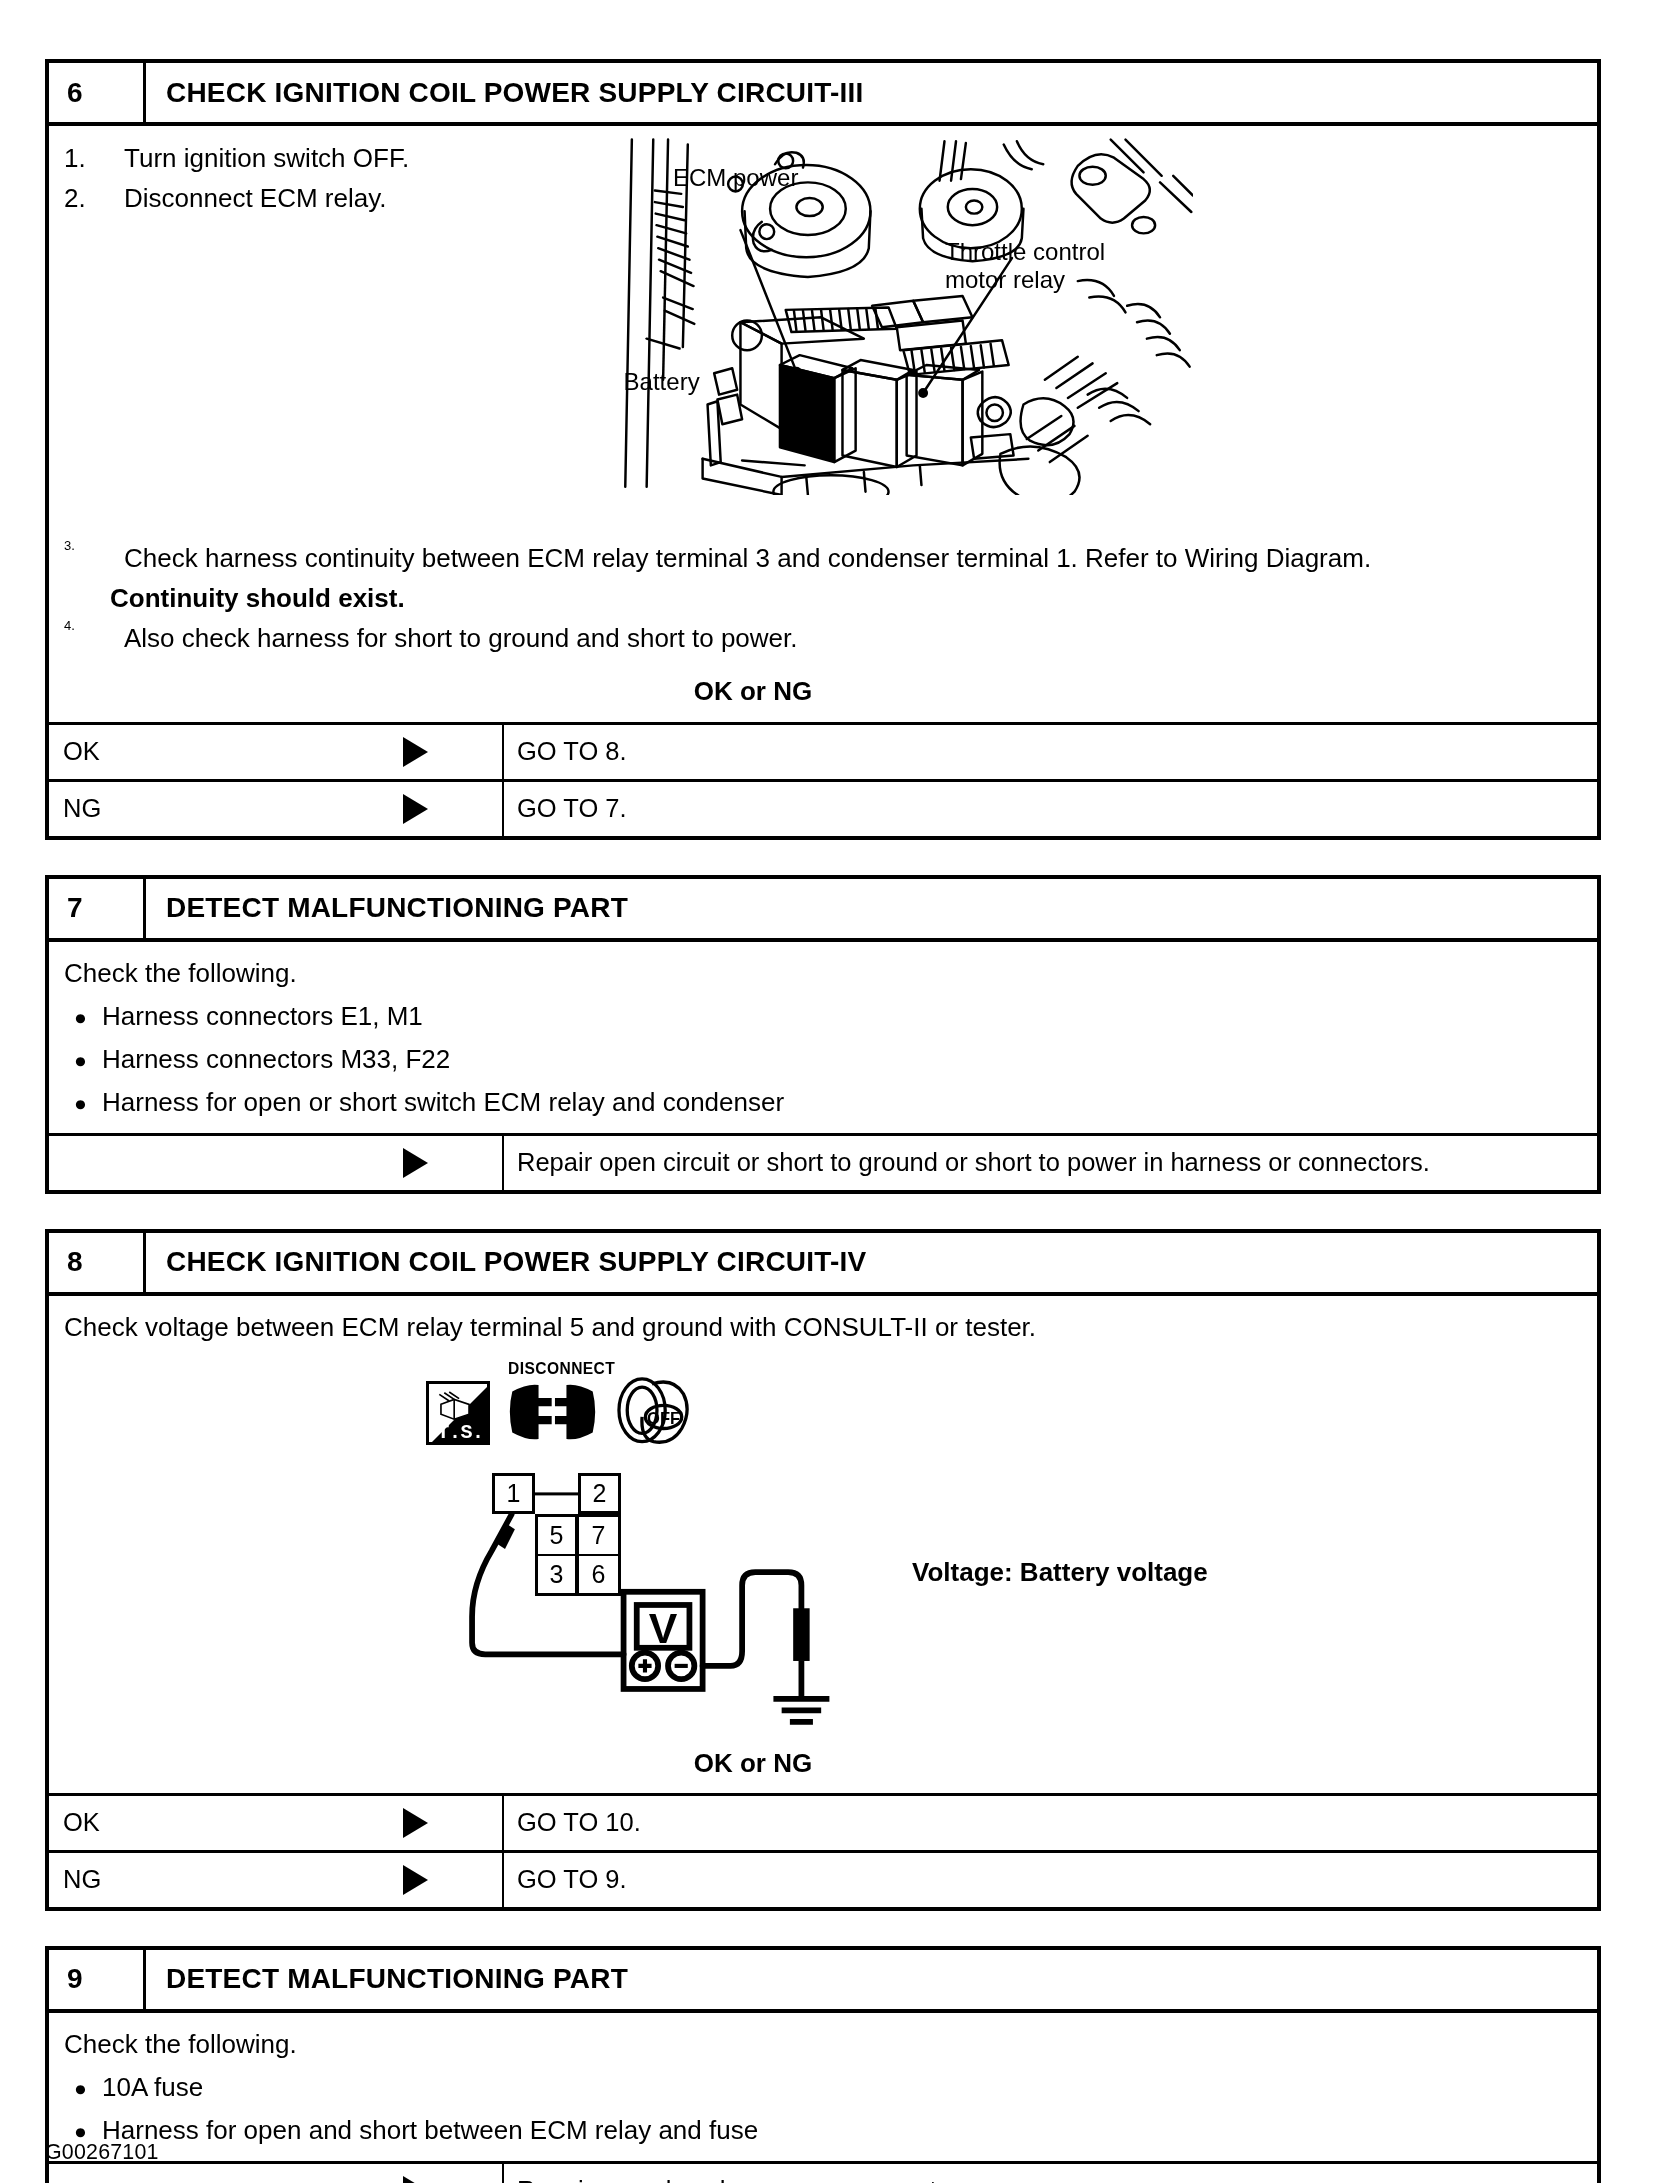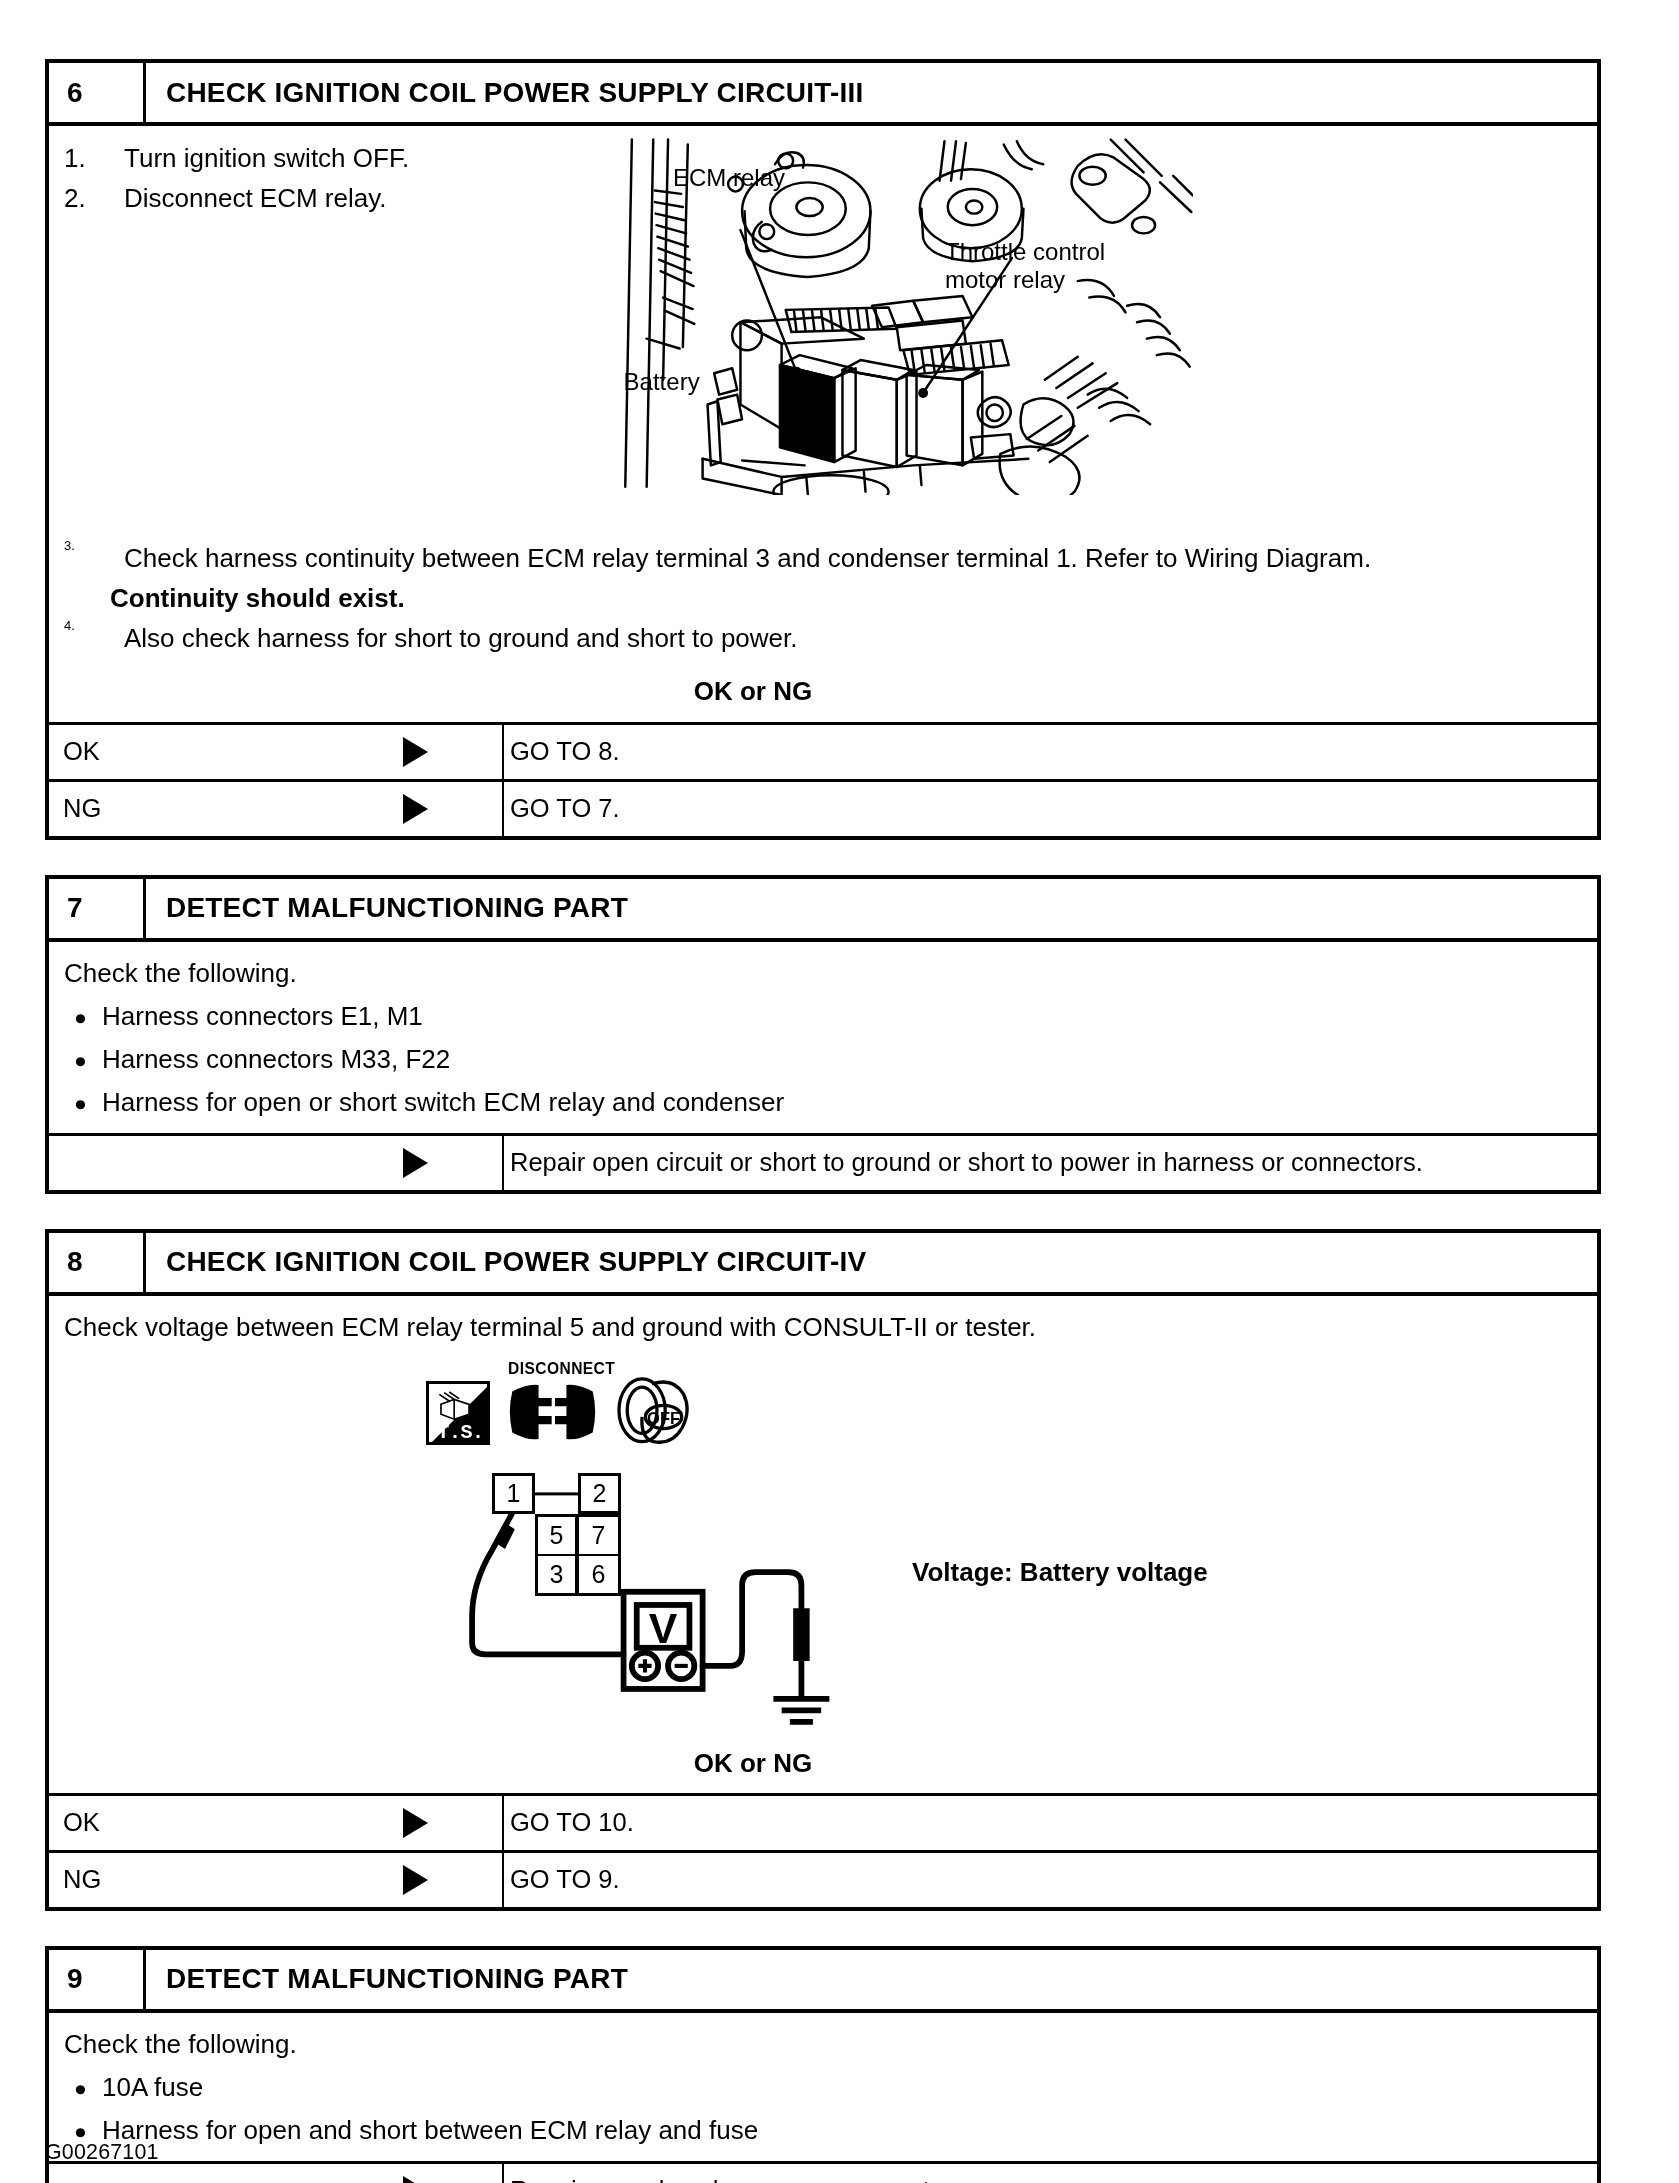--- a/index.html
+++ b/index.html
@@ -140,21 +140,21 @@
   }
   .tri {
     width: 0; height: 0;
     border-left: 25px solid #000;
     border-top: 15.6px solid transparent;
     border-bottom: 15.6px solid transparent;
   }
   .result-action {
     display: flex;
     align-items: center;
-    padding-left: 6px;
+    padding-left: 13px;
     font-size: 25.5px;
     flex: 1 1 auto;
   }
 
   
   .photo-wrap {
     position: absolute;
     left: 568px;
     top: 6.6px;
     width: 576px;
@@ -370,21 +370,21 @@
             <path d="M560 180 q30 -6 44 18 M574 200 q30 -6 44 18"></path>
 
             <path d="M150 118 L218 290"></path>
             <path d="M480 152 L372 316"></path>
             <path d="M152 398 L228 404"></path>
           </g>
           <circle cx="218" cy="290" r="6" fill="#000"></circle>
           <circle cx="372" cy="316" r="6" fill="#000"></circle>
         </svg>
 
-        <div class="photo-label" id="lbl-ecm">ECM relay</div>
+        <div class="photo-label" id="lbl-ecm">ECM power</div>
         <div class="photo-label" id="lbl-tcm">
           <span>Throttle control</span><br>
           <span>motor relay</span>
         </div>
         <div class="photo-label" id="lbl-bat">Battery</div>
       </div>
 
       <div style="position:absolute; left:15px; top:412px; right:15px;">
         <div class="instr-row">
           <span class="instr-marker">3.</span>

